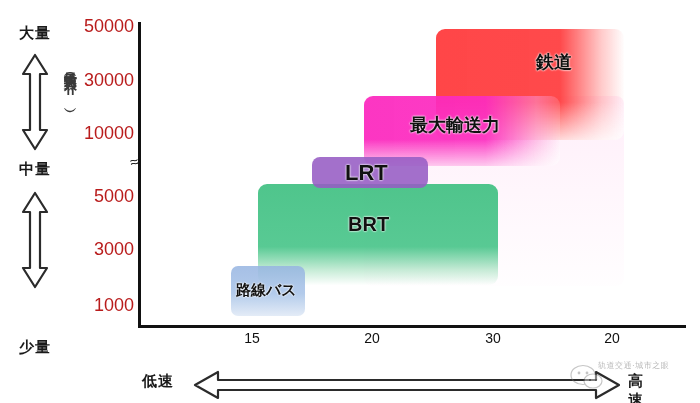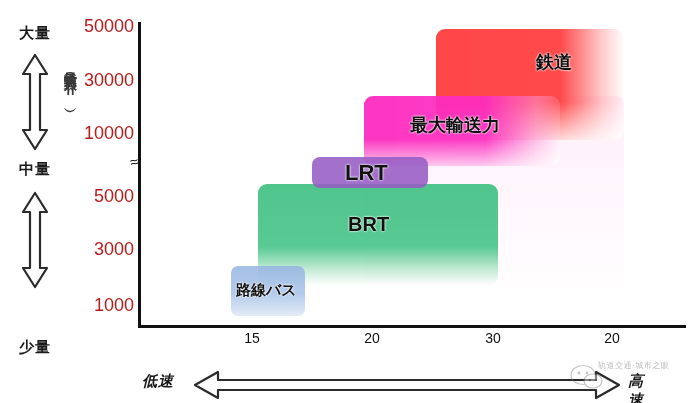--- a/index.html
+++ b/index.html
@@ -91,21 +91,21 @@
     z-index:0;border-radius:8px;
   }
 
   #lbl-bus{left:236px;top:281px;font-size:15px;}
   #lbl-brt{left:348px;top:213px;font-size:20px;text-align:center;}
   #lbl-lrt{left:345px;top:160px;font-size:22px;}
   #lbl-mono{left:410px;top:113px;font-size:18px;}
   #lbl-rail{left:498px;top:50px;font-size:18px;margin-left:38px;}
 
   
-  .sp-label{position:absolute;font-weight:bold;font-size:15px;color:#1a1a1a;letter-spacing:1px;font-style:italic;}
+  .sp-label{position:absolute;font-weight:bold;font-size:15px;color:#1a1a1a;letter-spacing:1px;}
   #sp-low{left:142px;top:372px;}
   #sp-high{left:628px;top:372px;}
   #speed-arrow{position:absolute;left:192px;top:370px;}
 
   
   #watermark{
     position:absolute;left:568px;top:362px;width:128px;height:34px;
     opacity:.42;pointer-events:none;
   }
   #wm-text{

